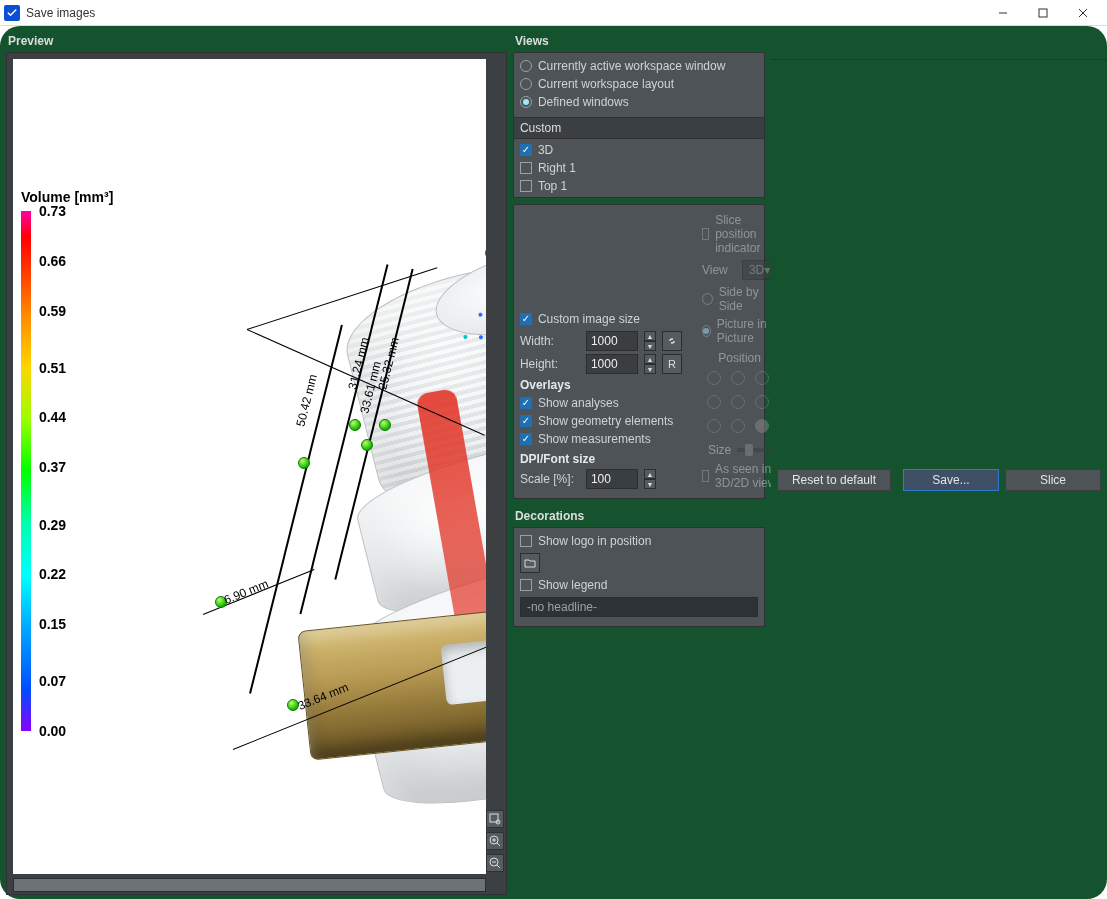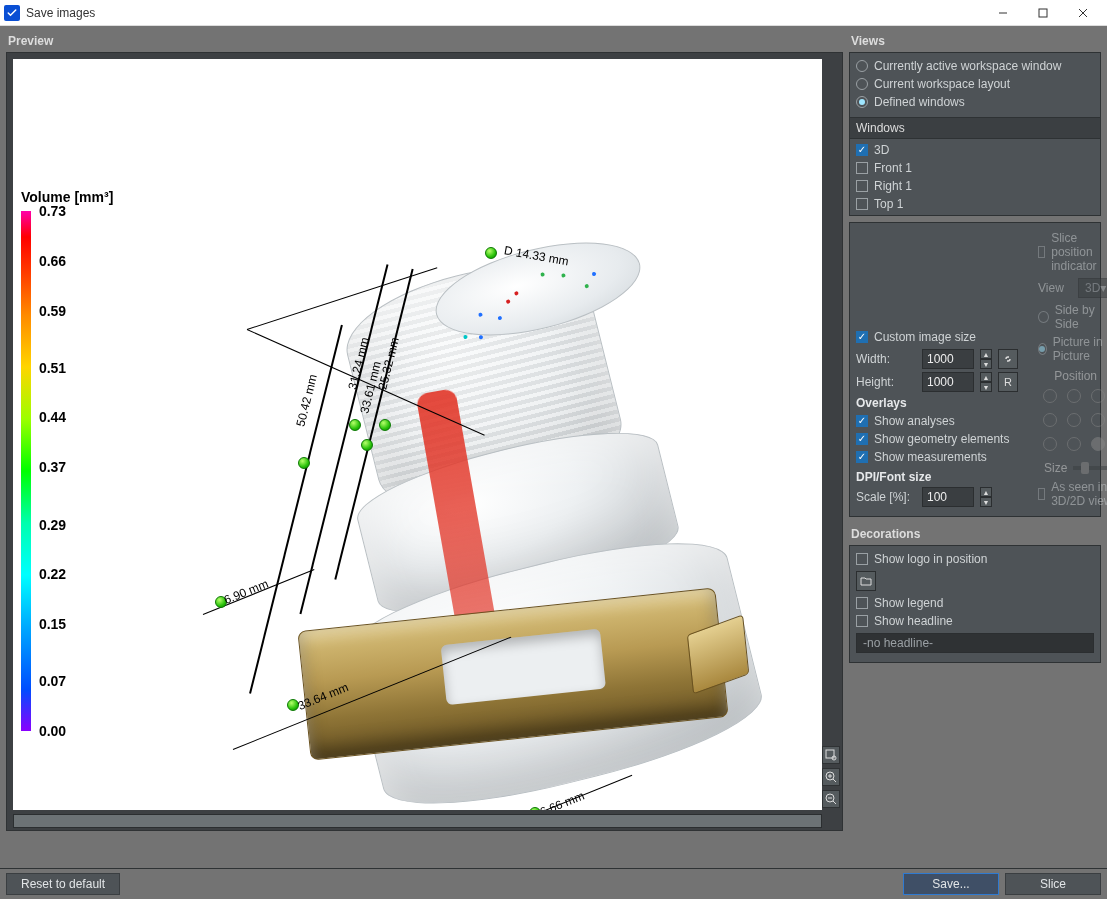--- a/index.html
+++ b/index.html
@@ -28,22 +28,23 @@
     border-radius: 2px;
   }
   .titlebar .icon svg { width: 12px; height:12px; }
   .titlebar .spacer { flex: 1; }
   .winbtn { width: 40px; height: 26px; display:flex; align-items:center; justify-content:center; color:#333; }
 
   .app {
     position: absolute;
     top: 26px; bottom: 0; left: 0; right: 0;
     display: flex;
-    flex-direction: column;
-    background: #737373;
+    flex-direction: row;
+    background: #14532d;
+    border-radius: 20px;
   }
   .main-row { flex:1; display:flex; min-height:0; }
   .left-col { flex:1; display:flex; flex-direction:column; min-width:0; padding:4px 4px 4px 6px; }
   .section-header {
     color:#ddd; font-weight:600; font-size:12px;
     padding: 4px 2px;
   }
   .preview-wrap { flex:1; position:relative; background:#3d4043; border:1px solid #2f3234; }
   .preview-canvas {
     position:absolute; inset:6px 20px 20px 6px;
@@ -359,29 +360,25 @@
           </label>
           <label class="radio-row">
             <span class="radio"></span>
               <span>Current workspace layout</span>
           </label>
           <label class="radio-row">
             <span class="radio checked"></span>
               <span>Defined windows</span>
           </label>
         </div>
-        <div class="list-head">Windows</div>
+        <div class="list-head">Custom</div>
         <div class="list-body" id="windows-list">
             <label class="check-row">
               <span class="checkbox checked"></span>
               <span>3D</span>
-            </label>
-            <label class="check-row">
-              <span class="checkbox"></span>
-              <span>Front 1</span>
             </label>
             <label class="check-row">
               <span class="checkbox"></span>
               <span>Right 1</span>
             </label>
             <label class="check-row">
               <span class="checkbox"></span>
               <span>Top 1</span>
             </label>
           </div>
@@ -501,24 +498,20 @@
             <div class="mini-btn">
               <svg width="12" height="12" viewBox="0 0 12 12">
                   <path d="M1 3h4l1 1h5v6H1z" fill="none" stroke="#ddd"></path>
                 </svg>
             </div>
           </div>
           <label class="check-row">
               <span class="checkbox"></span>
               <span>Show legend</span>
             </label>
-          <label class="check-row">
-              <span class="checkbox"></span>
-              <span>Show headline</span>
-            </label>
           <div class="field-row">
             <div class="textbox" style="background:#2f3234;">-no headline-</div>
           </div>
         </div>
       </div>
     </div>
   </div>
 
   <div class="footer-row">
     <div class="btn">Reset to default</div>

